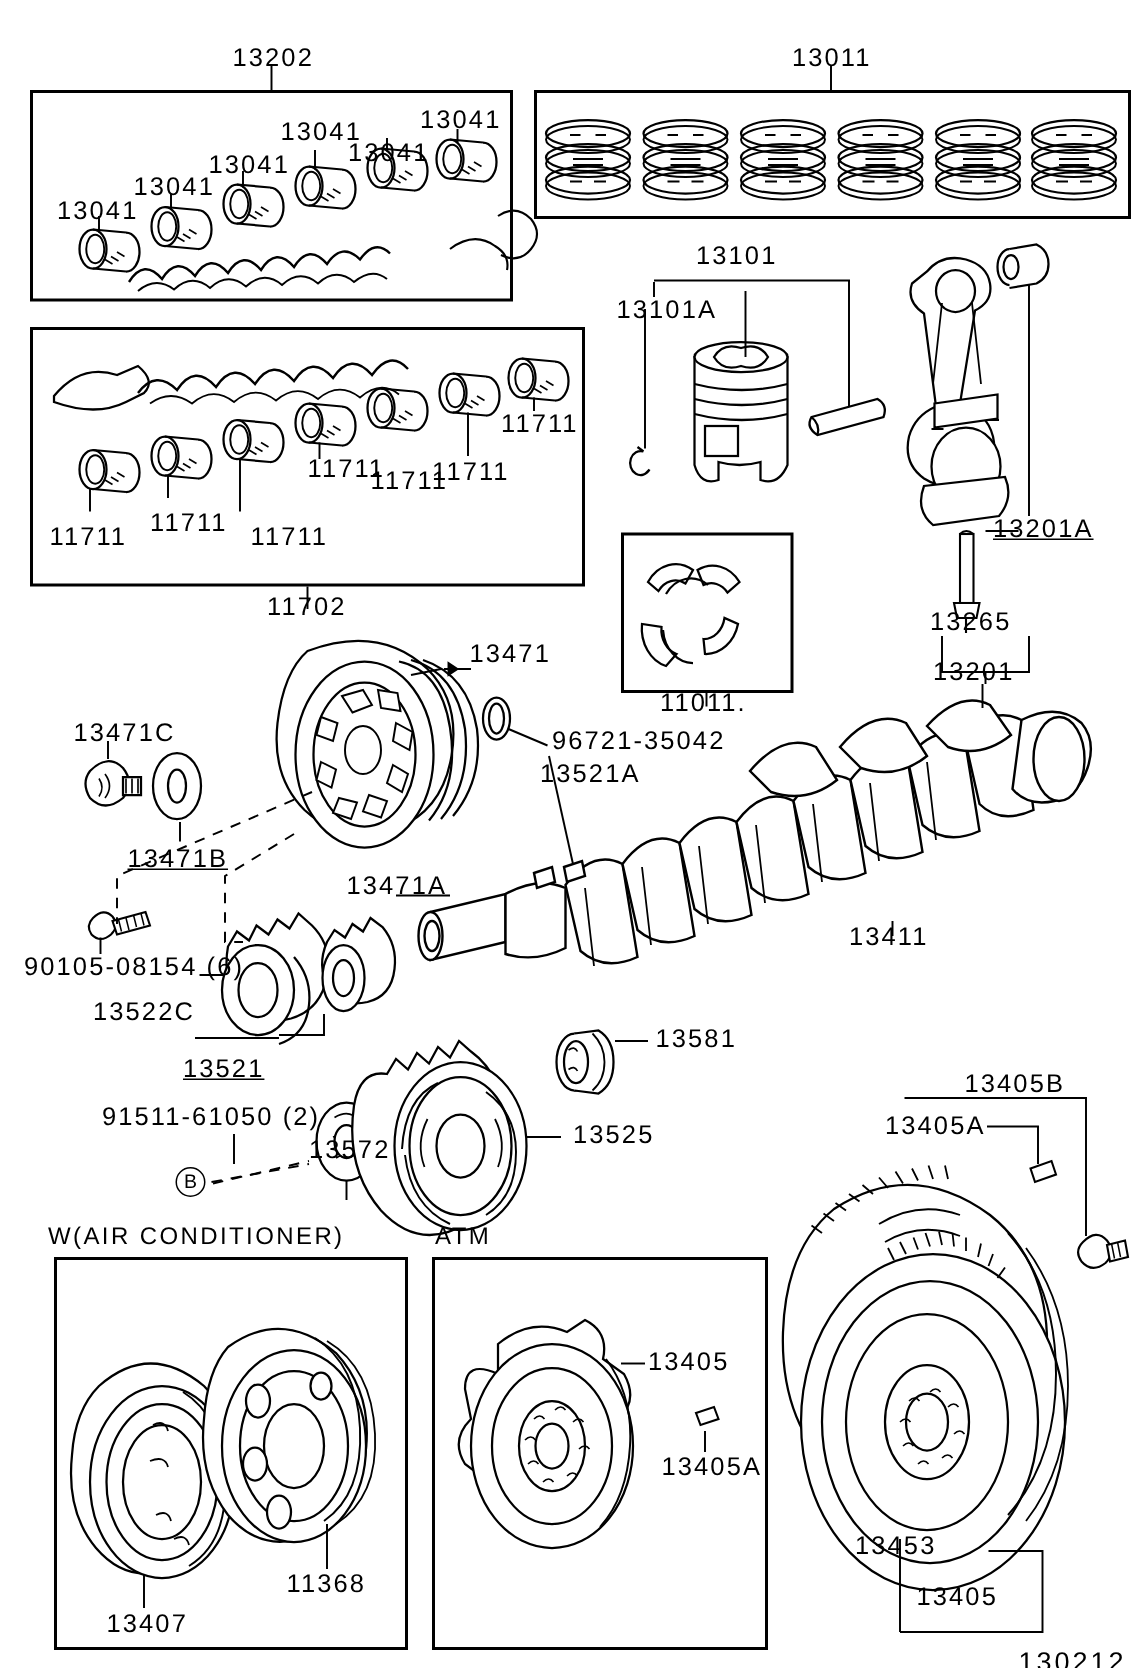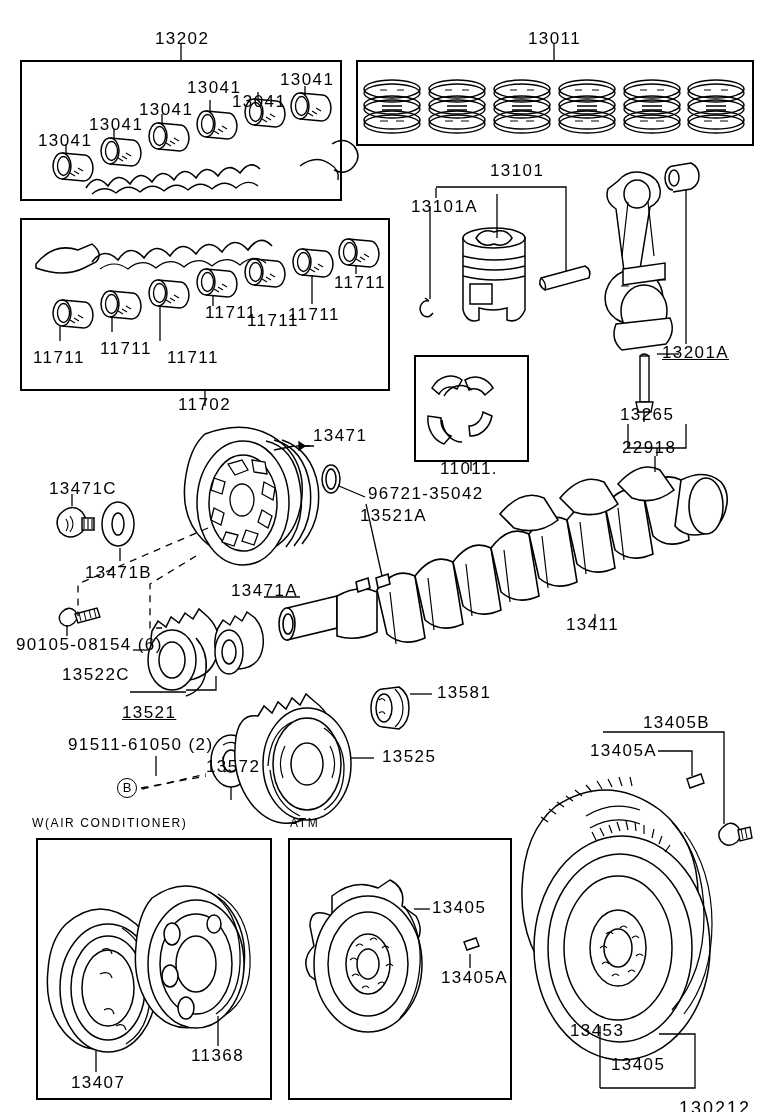--- a/index.html
+++ b/index.html
@@ -2,21 +2,21 @@
 <html><head>
 <meta charset="utf-8">
 <style>
   html,body{margin:0;padding:0;background:#ffffff;}
   body{width:760px;height:1112px;position:relative;overflow:hidden;
        font-family:"Liberation Sans","DejaVu Sans",sans-serif;color:#000;}
   #stage{position:absolute;left:0;top:0;width:607px;height:1112px;margin-top:16px;}
   svg.layer{position:absolute;left:0;top:0;width:760px;height:1112px;overflow:visible;}
   .lbl{position:absolute;white-space:nowrap;font-size:17px;letter-spacing:1.4px;
        font-family:"Liberation Sans","DejaVu Sans",sans-serif;color:#000;line-height:1;}
-  .grp{position:absolute;white-space:nowrap;font-size:12px;letter-spacing:1.6px;text-align:right;}
+  .grp{position:absolute;white-space:nowrap;font-size:16px;letter-spacing:1.6px;text-align:right;}
   .diagno{position:absolute;font-size:18px;letter-spacing:2px;}
   .bx{position:absolute;border:2px solid #000;box-sizing:border-box;}
   .circ{position:absolute;width:20px;height:20px;border:1.6px solid #000;border-radius:50%;
         font-size:13px;text-align:center;line-height:17px;box-sizing:border-box;}
 </style>
 </head>
 <body>
 
 <div id="stage">
 
@@ -445,31 +445,31 @@
   <div class="lbl" style="left:280px;top:55px;">13041</div>
 
   <div class="lbl" style="left:33px;top:333px;">11711</div>
   <div class="lbl" style="left:100px;top:324px;">11711</div>
   <div class="lbl" style="left:167px;top:333px;">11711</div>
   <div class="lbl" style="left:247px;top:296px;">11711</div>
   <div class="lbl" style="left:205px;top:288px;">11711</div>
   <div class="lbl" style="left:288px;top:290px;">11711</div>
   <div class="lbl" style="left:334px;top:258px;">11711</div>
 
-  <div class="lbl" style="left:490px;top:146px;">13101</div>
+  <div class="lbl" style="left:464px;top:146px;">13101</div>
   <div class="lbl" style="left:411px;top:182px;">13101A</div>
   <div class="lbl" style="left:662px;top:328px;text-decoration:underline;">13201A</div>
   <div class="lbl" style="left:620px;top:390px;">13265</div>
-  <div class="lbl" style="left:622px;top:423px;">22918</div>
+  <div class="lbl" style="left:622px;top:423px;">13201</div>
 
   <div class="lbl" style="left:313px;top:411px;">13471</div>
   <div class="lbl" style="left:368px;top:469px;">96721-35042</div>
   <div class="lbl" style="left:360px;top:491px;">13521A</div>
   <div class="lbl" style="left:49px;top:464px;">13471C</div>
-  <div class="lbl" style="left:85px;top:548px;">13471B</div>
+  <div class="lbl" style="left:85px;top:548px;text-decoration:underline;">13471B</div>
   <div class="lbl" style="left:231px;top:566px;">13471A</div>
   <div class="lbl" style="left:566px;top:600px;">13411</div>
 
   <div class="lbl" style="left:16px;top:620px;">90105-08154 (6)</div>
   <div class="lbl" style="left:62px;top:650px;">13522C</div>
   <div class="lbl" style="left:122px;top:688px;text-decoration:underline;">13521</div>
   <div class="lbl" style="left:68px;top:720px;">91511-61050 (2)</div>
   <div class="circ" style="left:117px;top:762px;">B</div>
   <div class="lbl" style="left:206px;top:742px;">13572</div>
   <div class="lbl" style="left:382px;top:732px;">13525</div>

